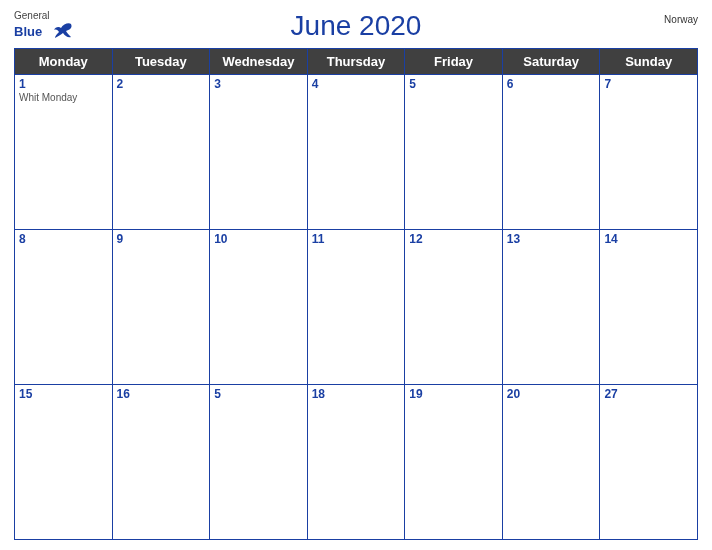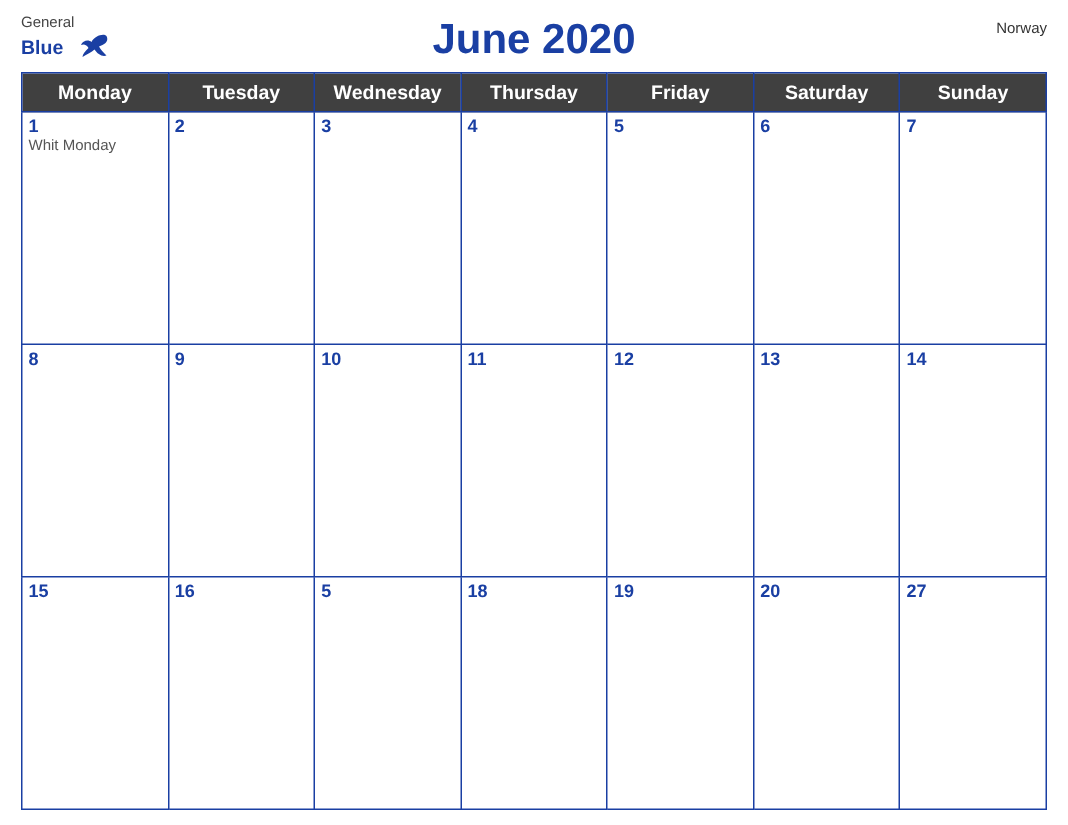--- a/index.html
+++ b/index.html
@@ -35,21 +35,21 @@
       line-height: 1;
     }
     .logo-top {
       display: flex;
       align-items: center;
       gap: 2px;
     }
     .title {
       font-size: 28px;
       color: #1a3fa3;
-      font-weight: bold;
+      font-weight: normal;
       text-align: center;
     }
     .country {
       position: absolute;
       right: 0;
       top: 4px;
       font-size: 10px;
       color: #333;
     }
     .calendar {

